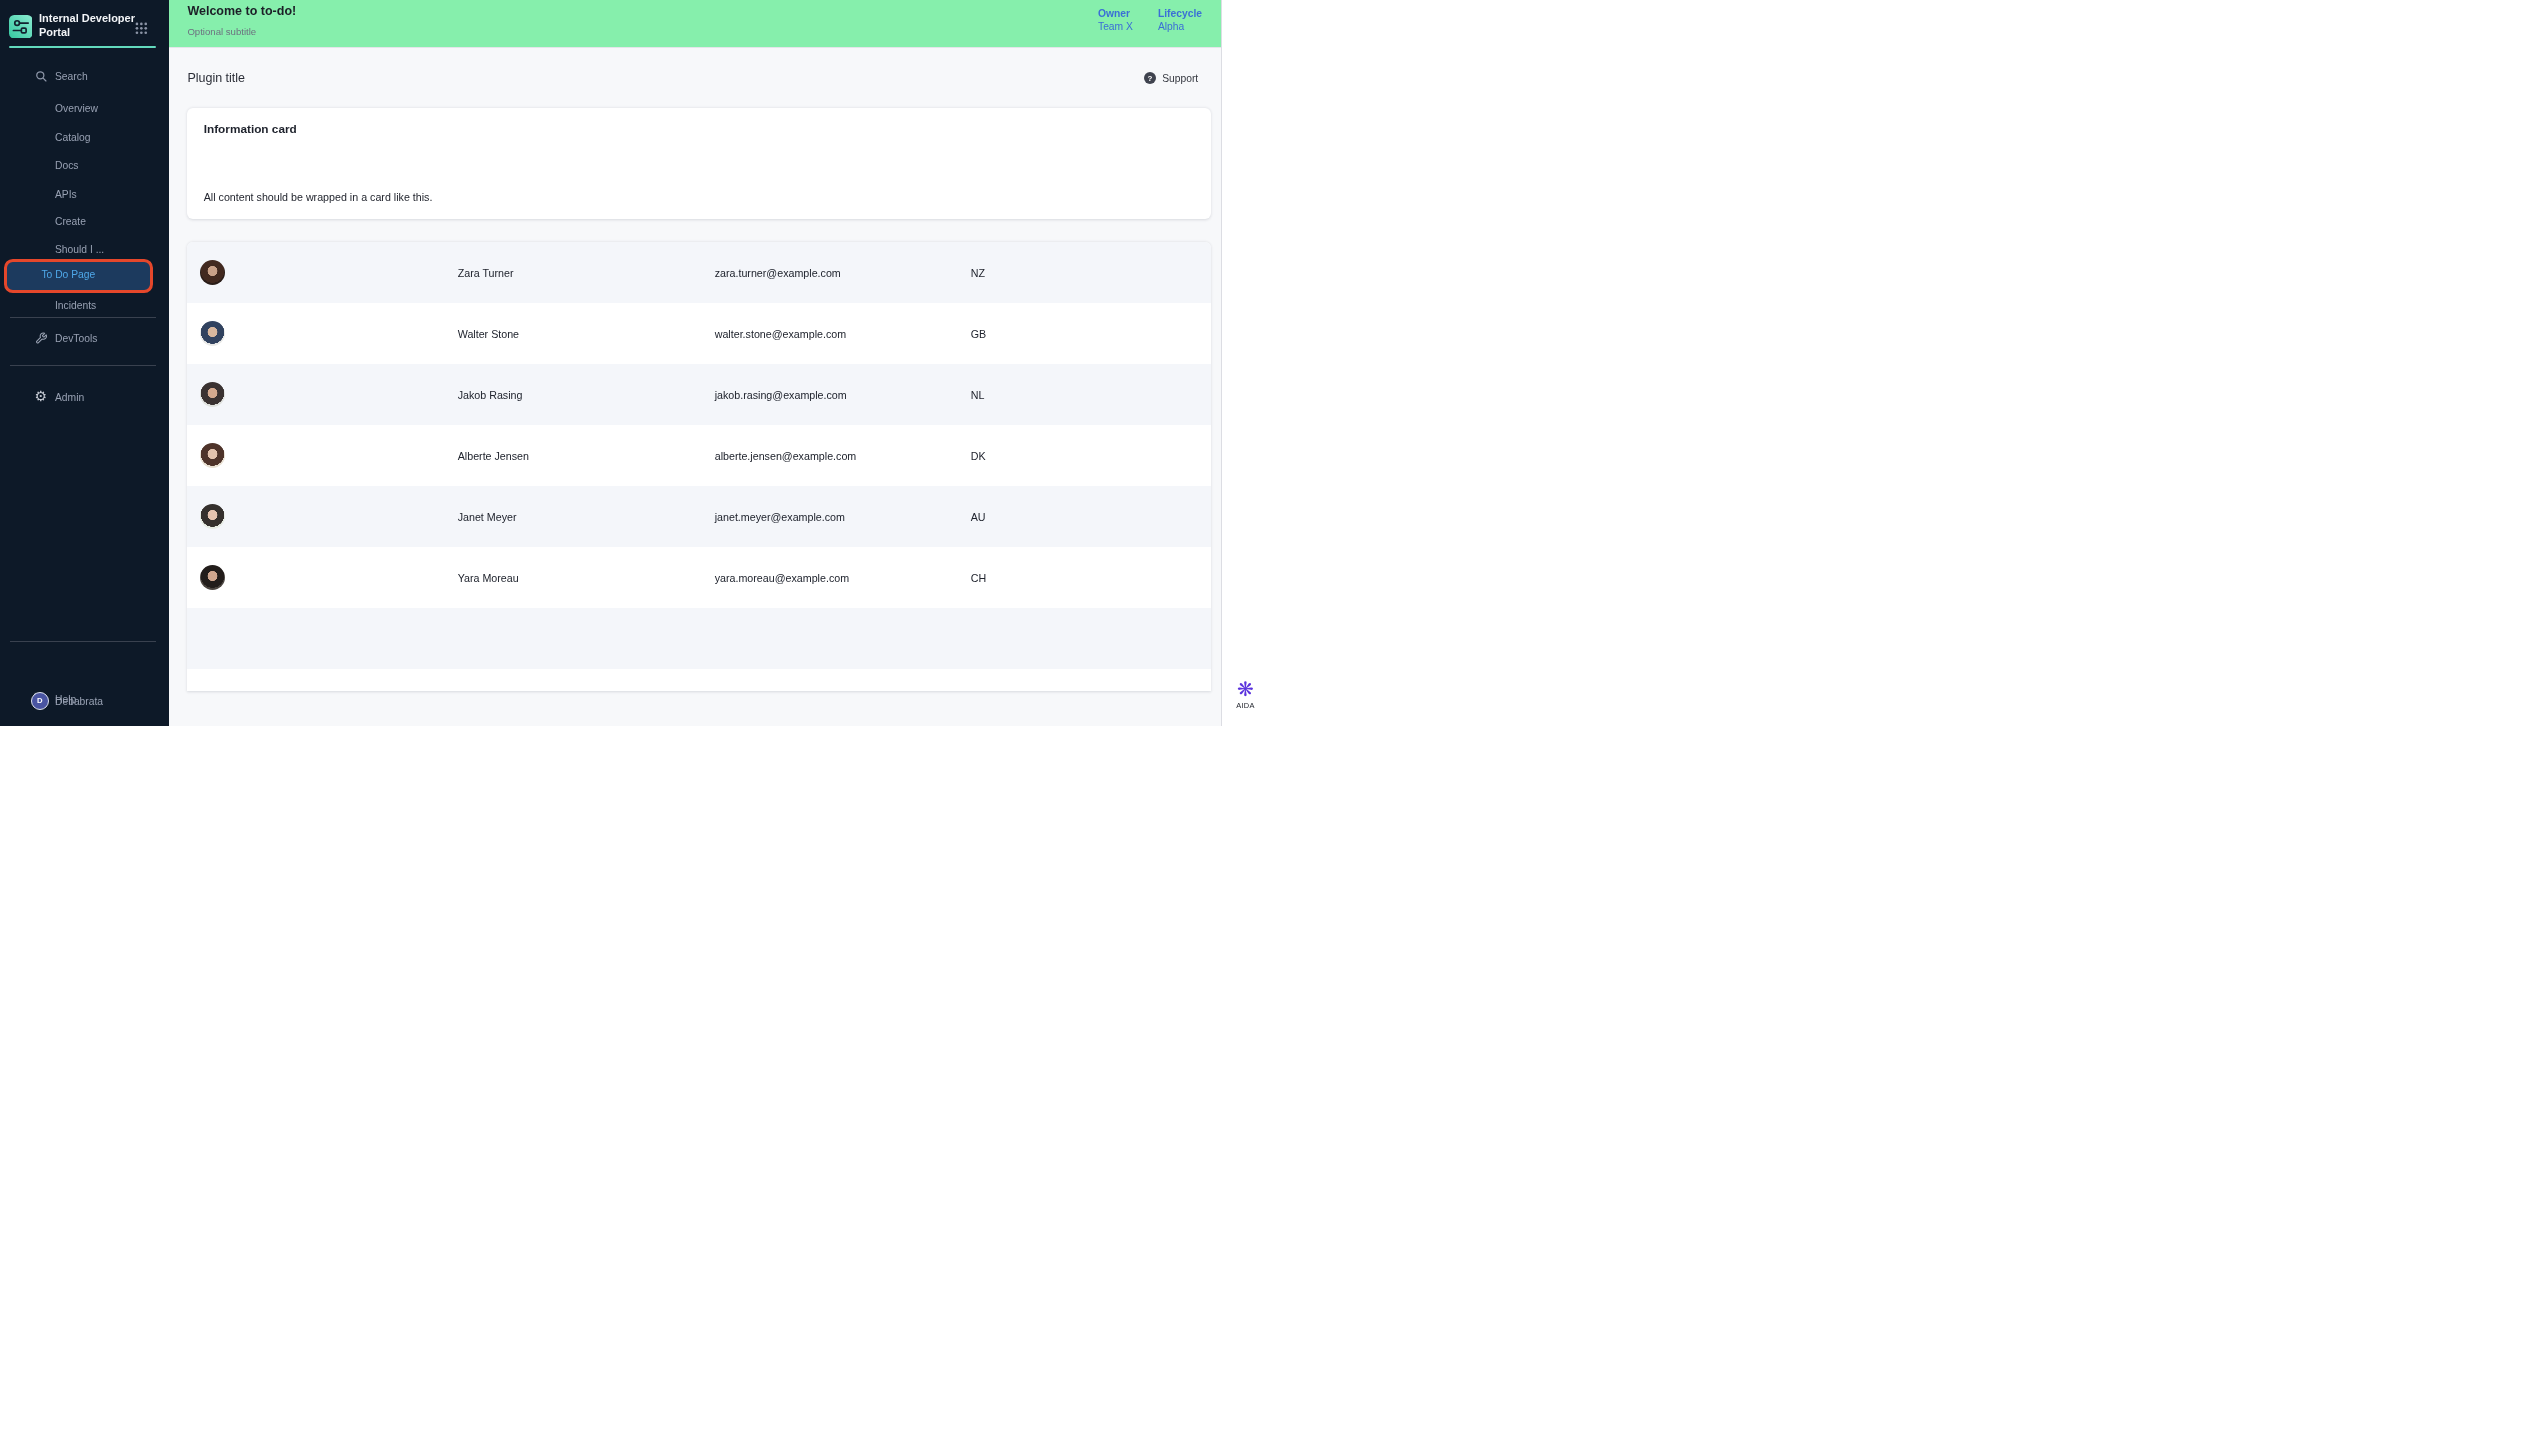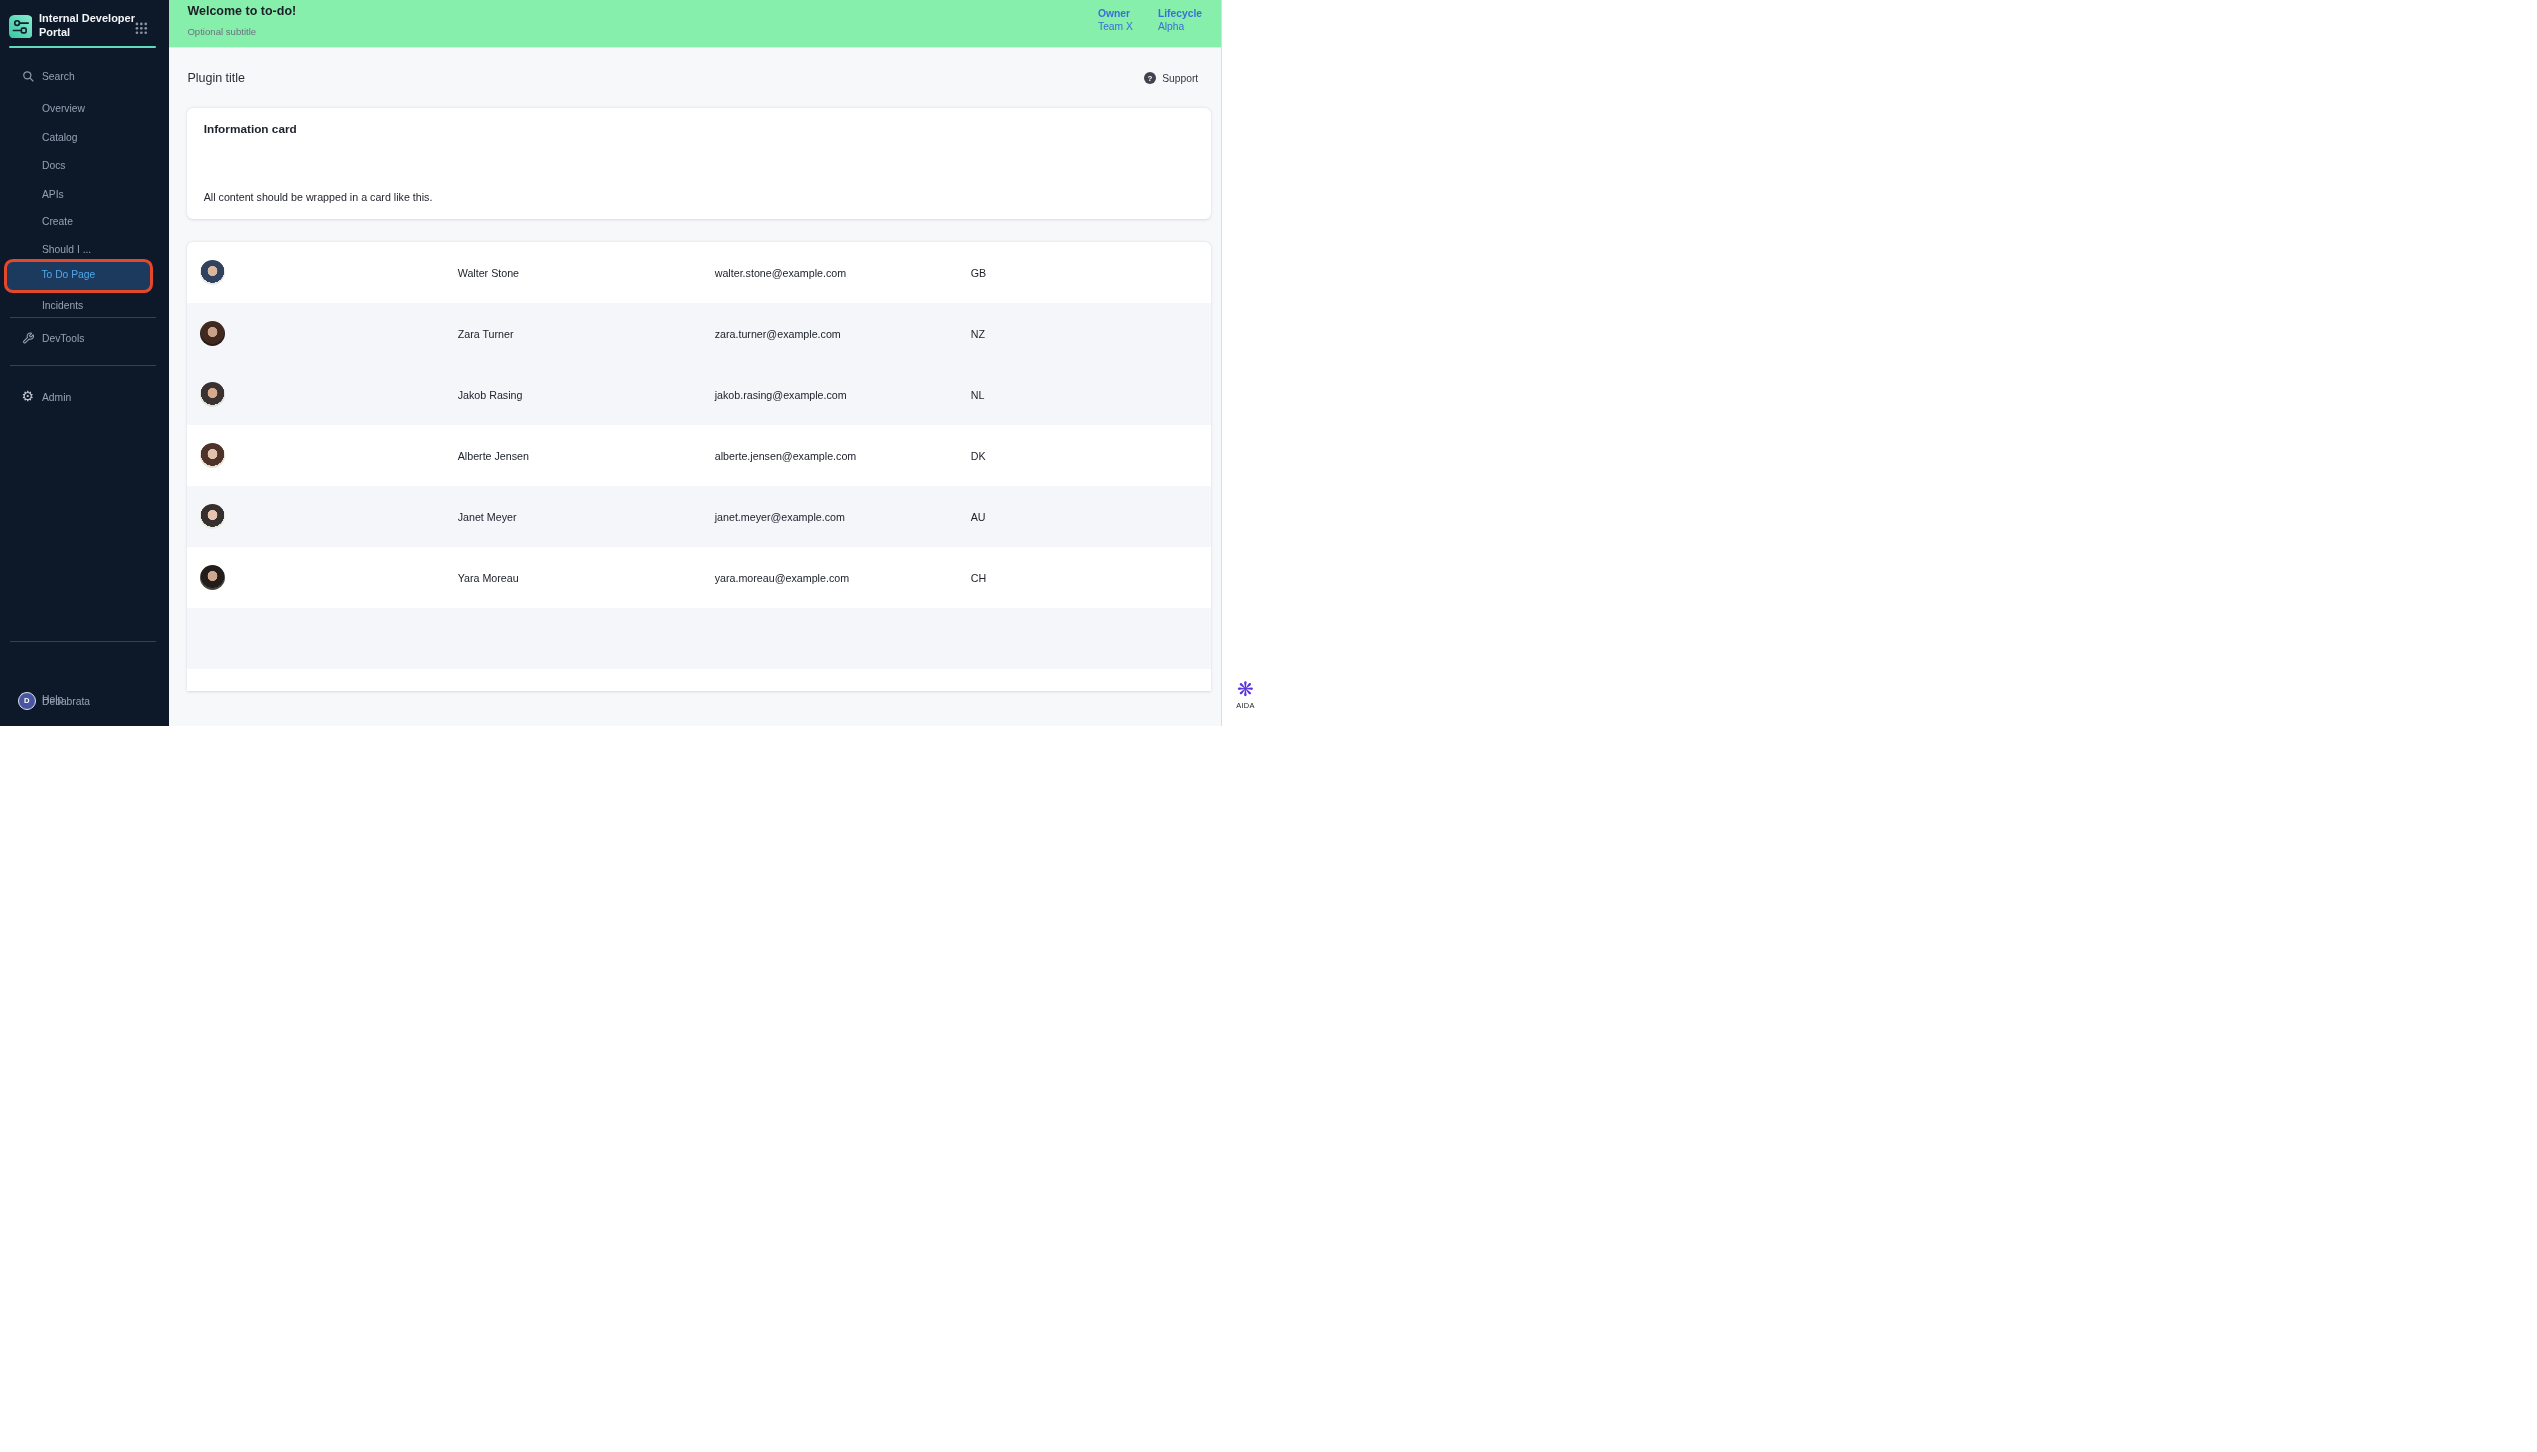--- a/index.html
+++ b/index.html
@@ -8,21 +8,21 @@
   .app { display:flex; width:1269px; height:726px; }
 
   
   .sidebar { position:relative; width:169px; height:726px; background:#0d1928; flex:0 0 169px; }
   .logo-box { position:absolute; left:8.8px; top:14.7px; width:23.6px; height:23.6px; }
   .logo-title { position:absolute; left:39px; top:11px; width:96px; font-size:11px; line-height:14px;
     font-weight:700; color:#f3f5f8; }
   .grid-icon { position:absolute; left:134px; top:20.6px; width:14.7px; height:14.7px; cursor:pointer; }
   .teal-line { position:absolute; left:8.8px; top:46px; width:147px; height:2.2px; background:#62d9bd; border-radius:1.5px; }
 
-  .side-row { position:absolute; left:0; width:169px; height:22px; display:flex; align-items:center; cursor:pointer; }
+  .side-row { position:absolute; left:13px; width:169px; height:22px; display:flex; align-items:center; cursor:pointer; }
   .side-row .lbl { position:absolute; left:42px; font-size:10.3px; color:#98a1b3; white-space:nowrap; }
   .side-ic { position:absolute; left:21.3px; width:13.2px; height:13.2px; display:flex; align-items:center; justify-content:center; }
 
   .r-search  { top:65px; }
   .r-overview{ top:97px; } .r-catalog{ top:126px; } .r-docs{ top:154px; } .r-apis{ top:183px; }
   .r-create  { top:210px; } .r-should { top:238px; } .r-incidents{ top:294px; }
   .r-devtools{ top:327px; } .r-admin  { top:386px; } .r-help{ top:650px;margin-top:38px; } .r-user{ top:690px; }
 
   .todo-box { position:absolute; left:4.4px; top:259px; width:149px; height:34px;
     border:3.7px solid #e5472b; border-radius:8.8px; background:#1c3a5e; cursor:pointer; }
@@ -219,35 +219,35 @@
         </div>
       </div>
 
       <div class="card info-card">
         <div class="info-title">Information card</div>
         <div class="info-body">All content should be wrapped in a card like this.</div>
       </div>
 
       <div class="card table-card">
         <div id="tbody">
+            <div class="tgrid trow stripe">
+    <div class="tcell c1">
+      <span class="avatar" style="background: radial-gradient(circle at 50% 44%, rgb(201, 161, 136) 0px, rgb(201, 161, 136) 26%, rgb(66, 41, 31) 27%, rgb(66, 41, 31) 62%, rgb(42, 29, 24) 63%, rgb(42, 29, 24) 100%);"></span>
+    </div>
+    <div class="tcell">Zara Turner</div>
+    <div class="tcell">zara.turner@example.com</div>
+    <div class="tcell">NZ</div>
+  </div>
             <div class="tgrid trow">
     <div class="tcell c1">
       <span class="avatar" style="background: radial-gradient(circle at 50% 44%, rgb(216, 183, 158) 0px, rgb(216, 183, 158) 26%, rgb(49, 66, 95) 27%, rgb(49, 66, 95) 62%, rgb(233, 233, 231) 63%, rgb(233, 233, 231) 100%);"></span>
     </div>
     <div class="tcell">Walter Stone</div>
     <div class="tcell">walter.stone@example.com</div>
     <div class="tcell">GB</div>
-  </div>
-            <div class="tgrid trow stripe">
-    <div class="tcell c1">
-      <span class="avatar" style="background: radial-gradient(circle at 50% 44%, rgb(201, 161, 136) 0px, rgb(201, 161, 136) 26%, rgb(66, 41, 31) 27%, rgb(66, 41, 31) 62%, rgb(42, 29, 24) 63%, rgb(42, 29, 24) 100%);"></span>
-    </div>
-    <div class="tcell">Zara Turner</div>
-    <div class="tcell">zara.turner@example.com</div>
-    <div class="tcell">NZ</div>
   </div>
             <div class="tgrid trow stripe">
     <div class="tcell c1">
       <span class="avatar" style="background: radial-gradient(circle at 50% 44%, rgb(212, 169, 142) 0px, rgb(212, 169, 142) 26%, rgb(58, 50, 49) 27%, rgb(58, 50, 49) 62%, rgb(223, 225, 221) 63%, rgb(223, 225, 221) 100%);"></span>
     </div>
     <div class="tcell">Jakob Rasing</div>
     <div class="tcell">jakob.rasing@example.com</div>
     <div class="tcell">NL</div>
   </div>
             <div class="tgrid trow">

